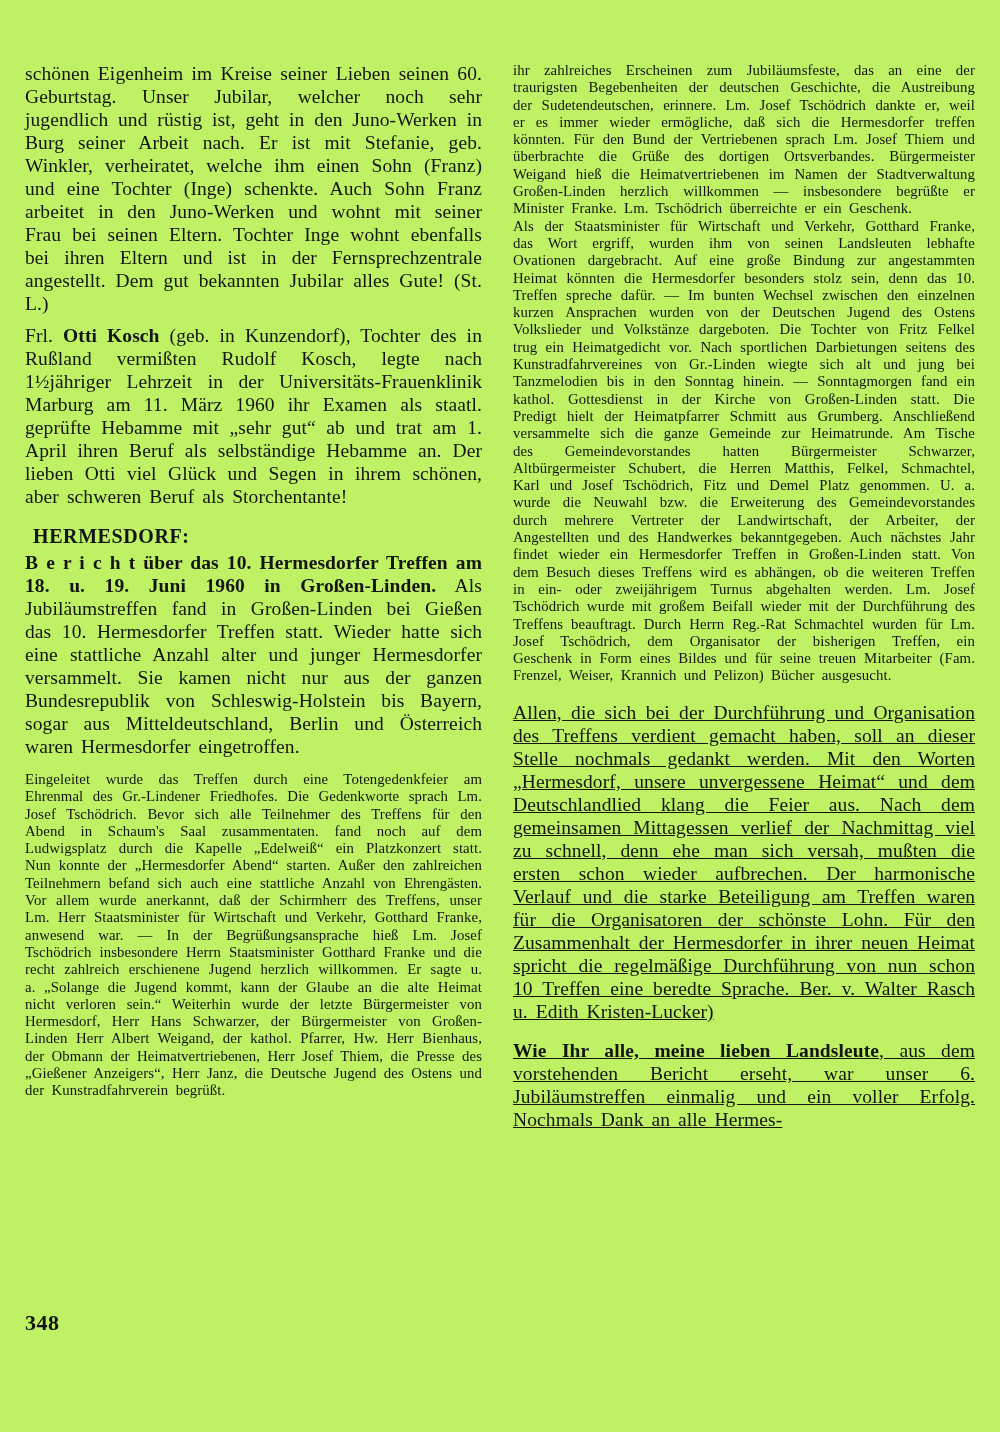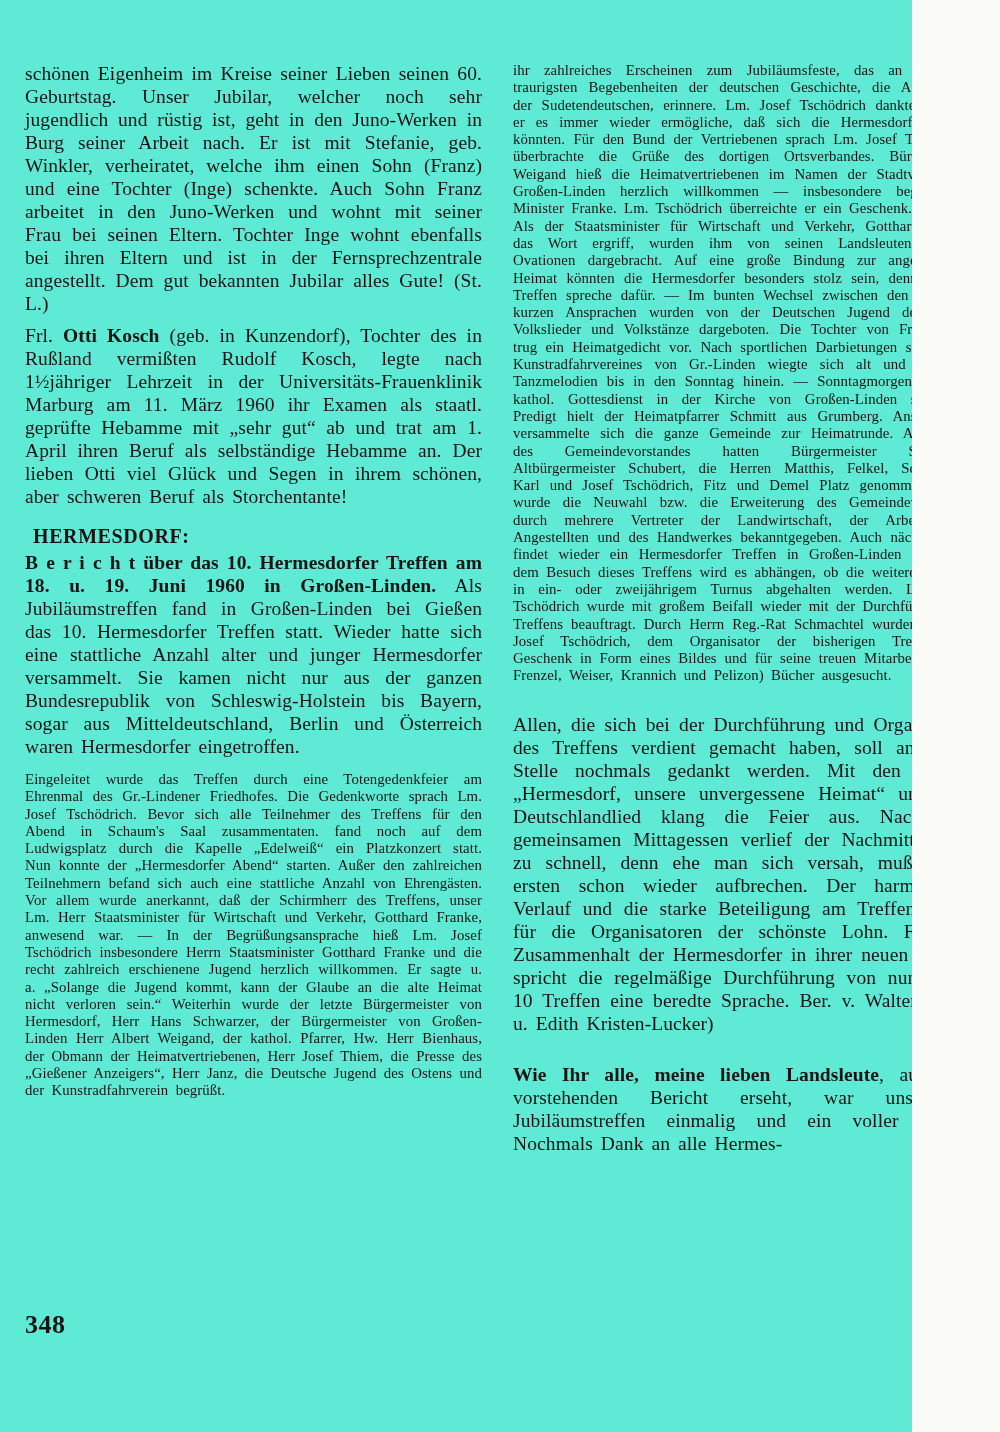--- a/index.html
+++ b/index.html
@@ -9,24 +9,24 @@
   body {
     width: 1000px;
     height: 1432px;
     background: #fbfbf8;
     font-family: "Liberation Serif", "DejaVu Serif", serif;
     color: #141414;
     -webkit-font-smoothing: antialiased;
   }
   .page {
     position: relative;
-    width: 912px;
+    width: 1000px;
     height: 1432px;
     overflow: hidden;
-    background: #5eead4;
+    background: #bef264;
   }
   .col {
     position: absolute;
     top: 62px;
   }
   .col-left  { left: 25px;  width: 457px; }
   .col-right { left: 513px; width: 462px; }
 
   p {
     margin: 0;
@@ -41,35 +41,35 @@
     letter-spacing: 0.1px;
   }
   .sm {
     font-size: 14.8px;
     line-height: 17.3px;
     word-spacing: 3.5px;
     letter-spacing: 0.1px;
   }
   .gap-sm { margin-top: 9px; }
   .gap-md { margin-top: 13px; }
-  .gap-lg { margin-top: 28px; }
+  .gap-lg { margin-top: 16px; text-decoration: underline; }
 
   .heading {
     font-size: 20px;
     font-weight: 700;
     margin: 17px 0 3px 8px;
     letter-spacing: 0.6px;
   }
   b { font-weight: 700; }
 
   .page-number {
     position: absolute;
     left: 25px;
     top: 1310px;
-    font-size: 26px;
+    font-size: 22px;
     font-weight: 700;
     letter-spacing: 0.5px;
   }
 </style>
 </head>
 <body>
 
 <div class="page">
 
   <div class="col col-left">

